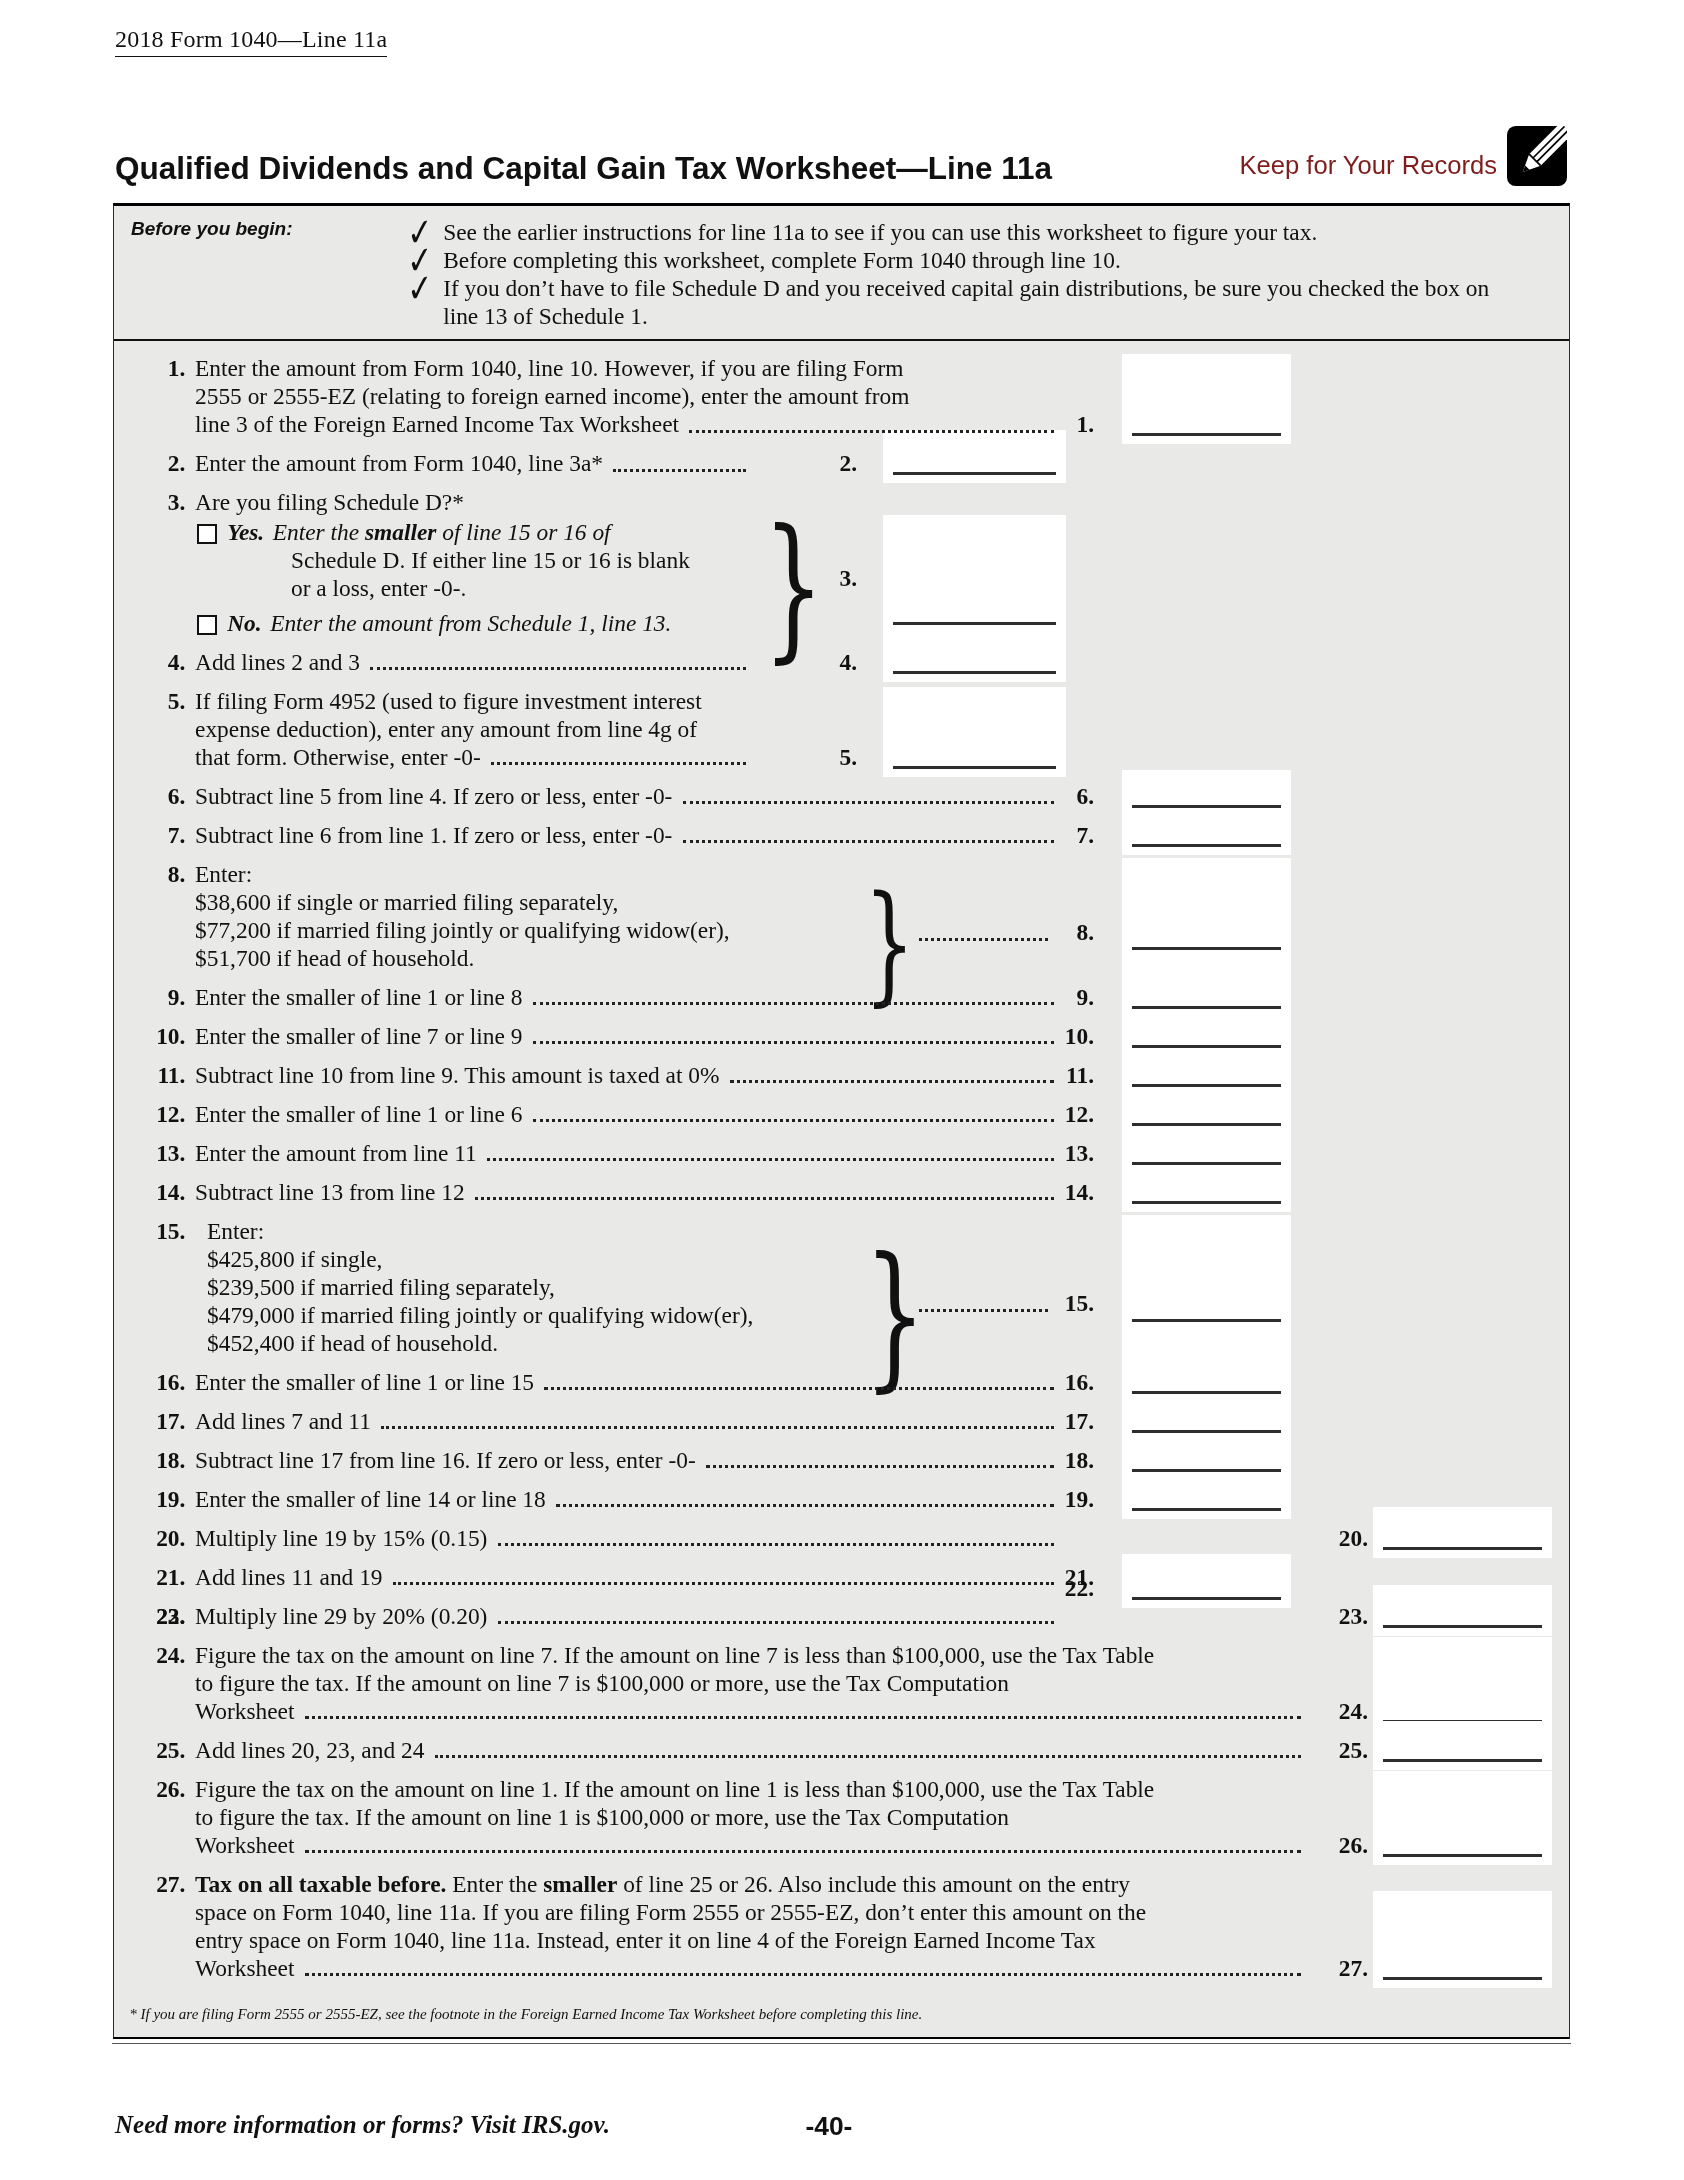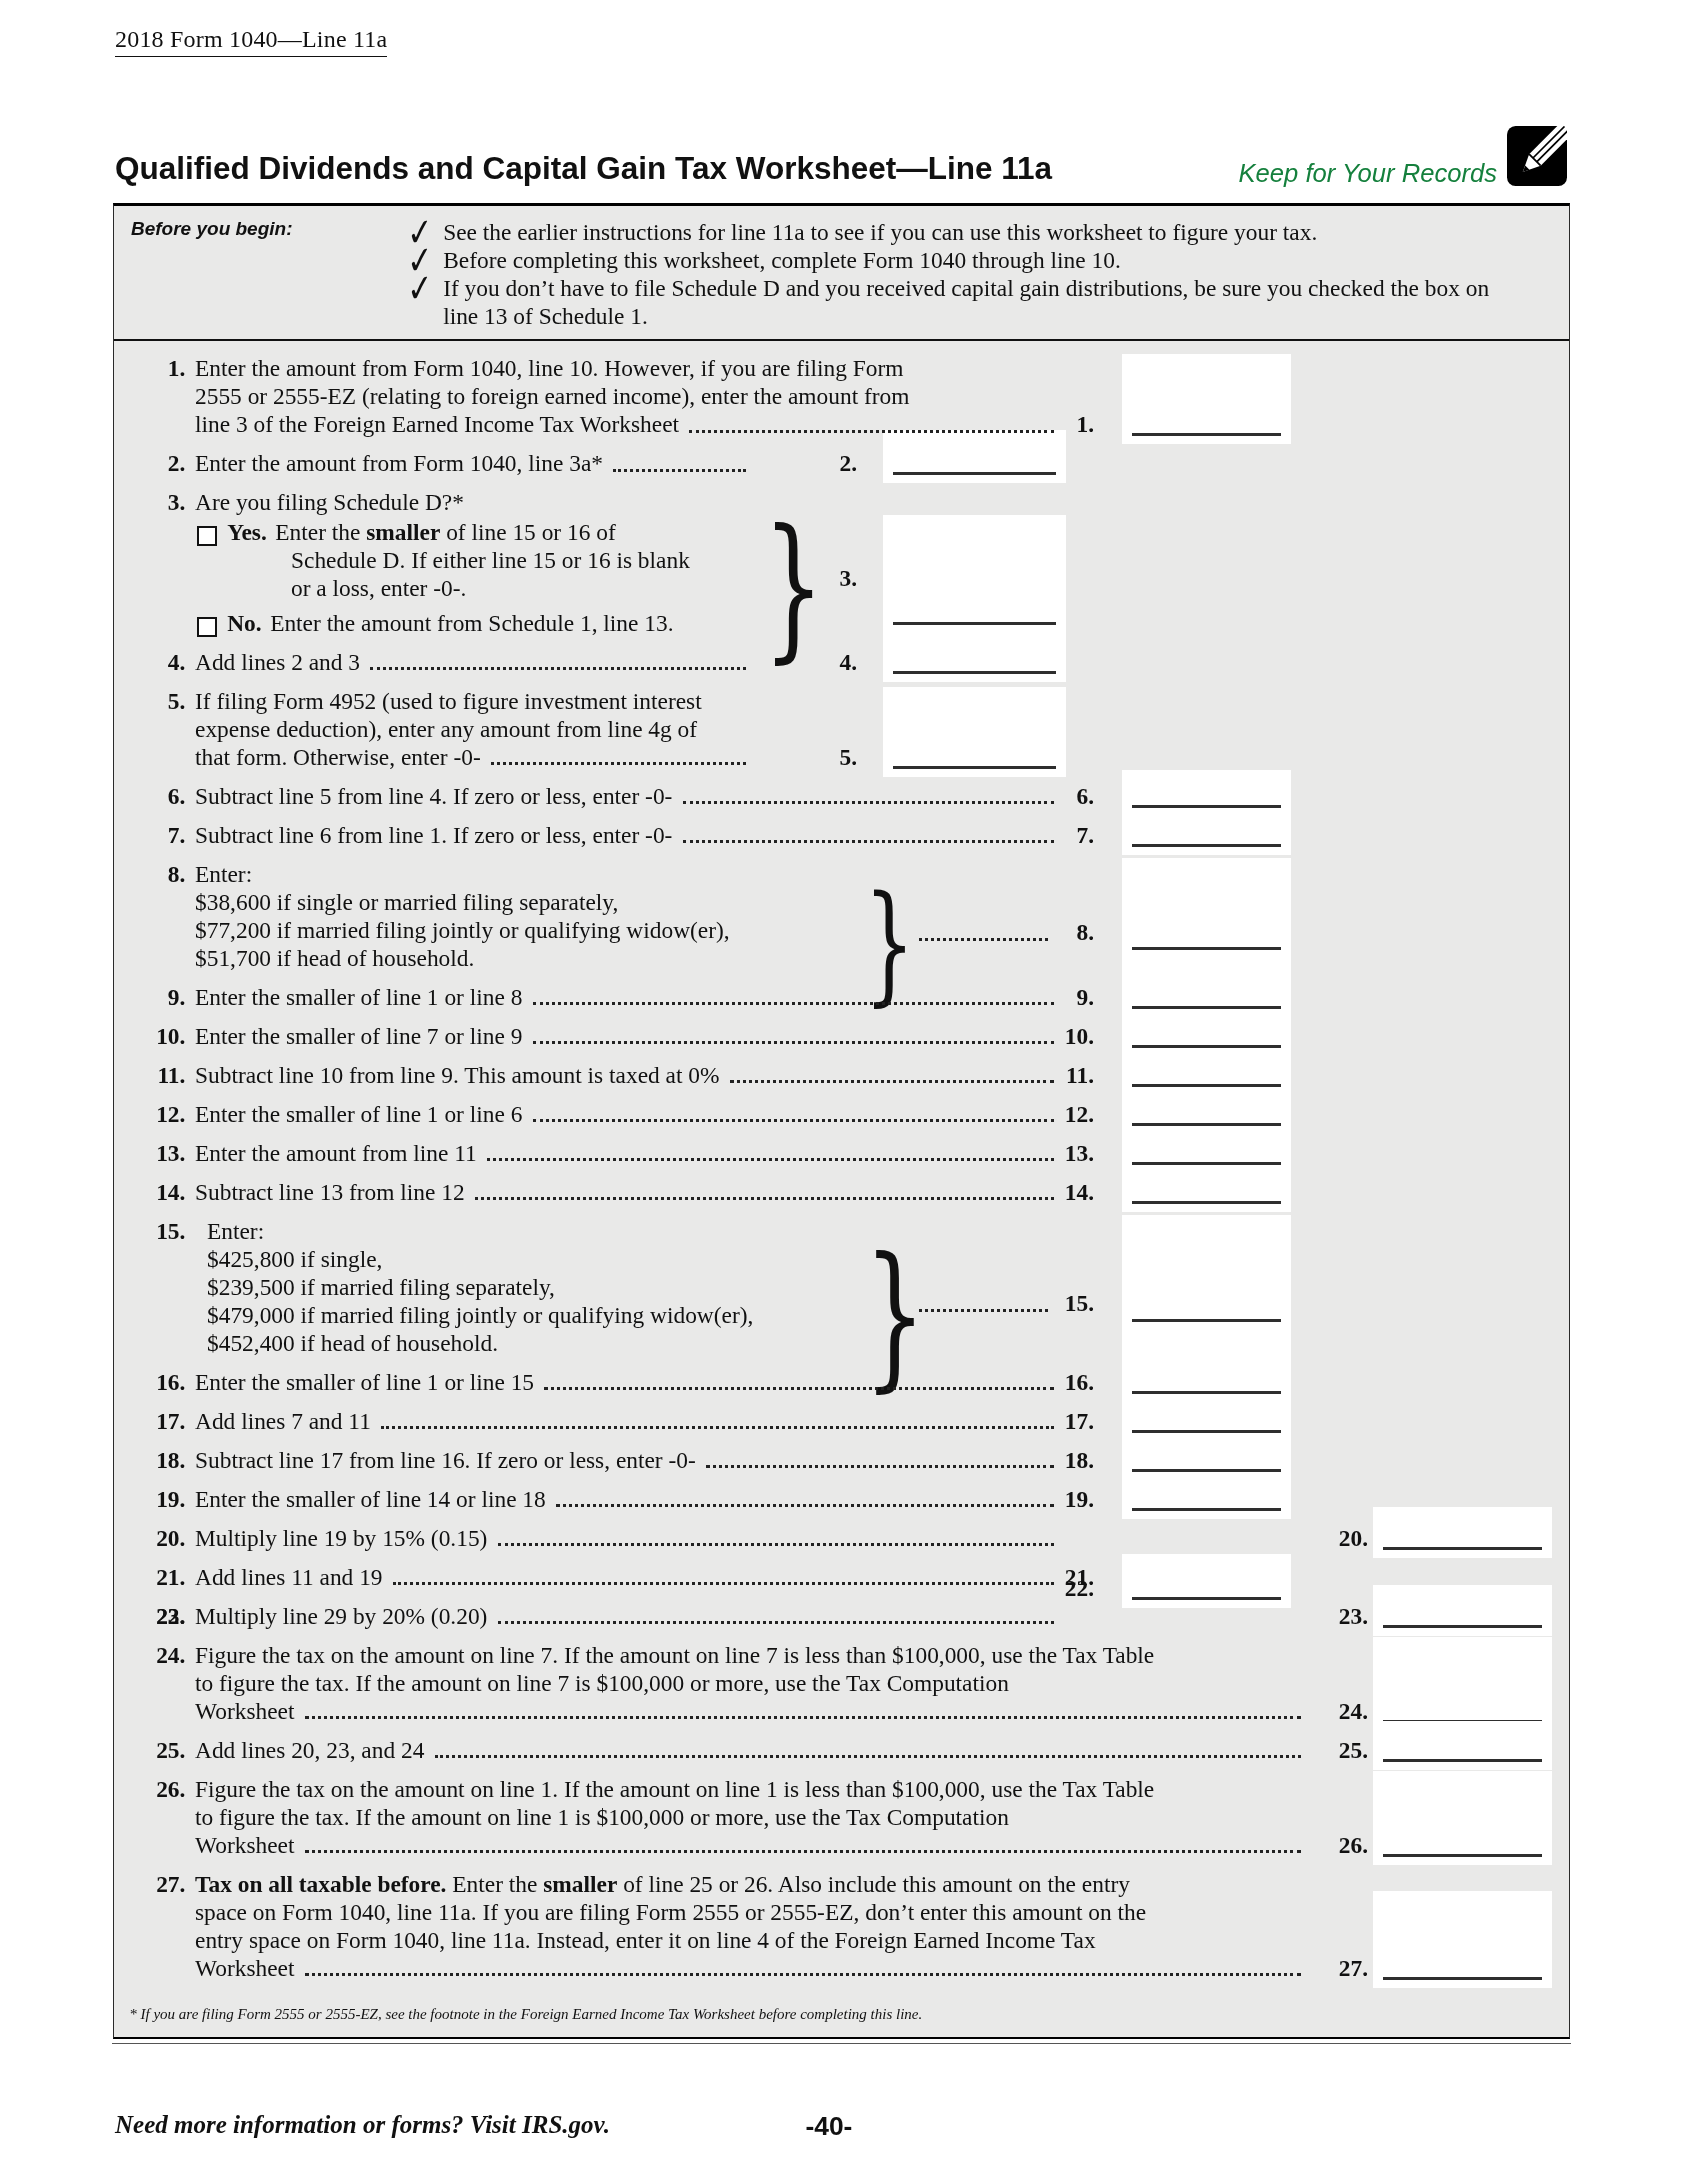--- a/index.html
+++ b/index.html
@@ -14,22 +14,22 @@
     position:absolute;left:115px;top:25.6px;
     font-size:24px;letter-spacing:0.2px;
     border-bottom:1.7px solid #111;padding-bottom:3.4px;
   }
   .titlebar{position:absolute;left:115px;top:126px;width:1457px;height:63px;}
   .ws-title{
     position:absolute;left:0;bottom:1.7px;
     font-family:"Liberation Sans",sans-serif;font-weight:bold;font-size:31.5px;
   }
   .keep{
-    position:absolute;right:75px;bottom:1px;
-    font-family:"Liberation Sans",sans-serif;font-style:italic;font-size:25.6px;color:#15803d;
+    position:absolute;right:75px;bottom:9px;
+    font-family:"Liberation Sans",sans-serif;font-size:25.6px;color:#7f1d1d;
   }
   .pencil{position:absolute;right:5.1px;top:0;width:60px;height:60px;}
   
   .sheet{
     position:absolute;left:113px;top:203px;width:1457px;
     background:#e9e9e8;
     border:1.7px solid #2a2a2a;border-top:3.4px solid #000;border-bottom:2.6px solid #000;
     box-sizing:border-box;padding-bottom:12px;
   }
   .sheet::after{content:"";position:absolute;left:-1.7px;right:-1.7px;bottom:-6.8px;border-bottom:1.7px solid #555;}
@@ -54,21 +54,21 @@
   .lastline{display:flex;}
   .lastline .lt{flex:none;white-space:nowrap;}
   .leader{flex:1 1 auto;border-bottom:3px dotted #222;margin:0 3.4px 5.1px 10.2px;}
   .anslabel{position:absolute;bottom:0;font-weight:bold;font-size:23.4px;text-align:right;z-index:3;}
   .lA{left:688px;width:55px;} .lB{left:925px;width:55px;} .lC{left:1196px;width:58px;}
   .ansbox{position:absolute;background:#fff;z-index:1;}
   .bA{left:769px;width:183px;} .bB{left:1008px;width:169px;} .bC{left:1259px;width:179px;}
   .ansbox .rule{position:absolute;left:10.2px;right:10.2px;border-bottom:3px solid #2e2e2e;}
   
   .yn{margin-left:83px;margin-top:1.7px;font-size:23.4px;line-height:28px;}
-  .ynline{display:flex;align-items:flex-end;}
+  .ynline{display:flex;align-items:center;font-style:italic;}
   .cb{display:inline-block;flex:none;width:16px;height:16px;border:2.1px solid #111;background:#fff;margin:4.3px 10.2px 0 0;}
   .ynlbl{font-weight:bold;margin-right:8.5px;white-space:nowrap;}
   .yncont{margin-left:94px;}
   .choices{margin-left:81px;font-size:23.4px;line-height:28px;}
   .brace{
     position:absolute;z-index:2;font-family:"DejaVu Serif",serif;color:#111;
     transform:scaleX(.62);transform-origin:left center;line-height:1;
   }
   .bdots{position:absolute;border-bottom:3px dotted #222;z-index:2;}
   .footnote{margin:10.2px 0 1.7px 15.3px;font-style:italic;font-size:15px;}

